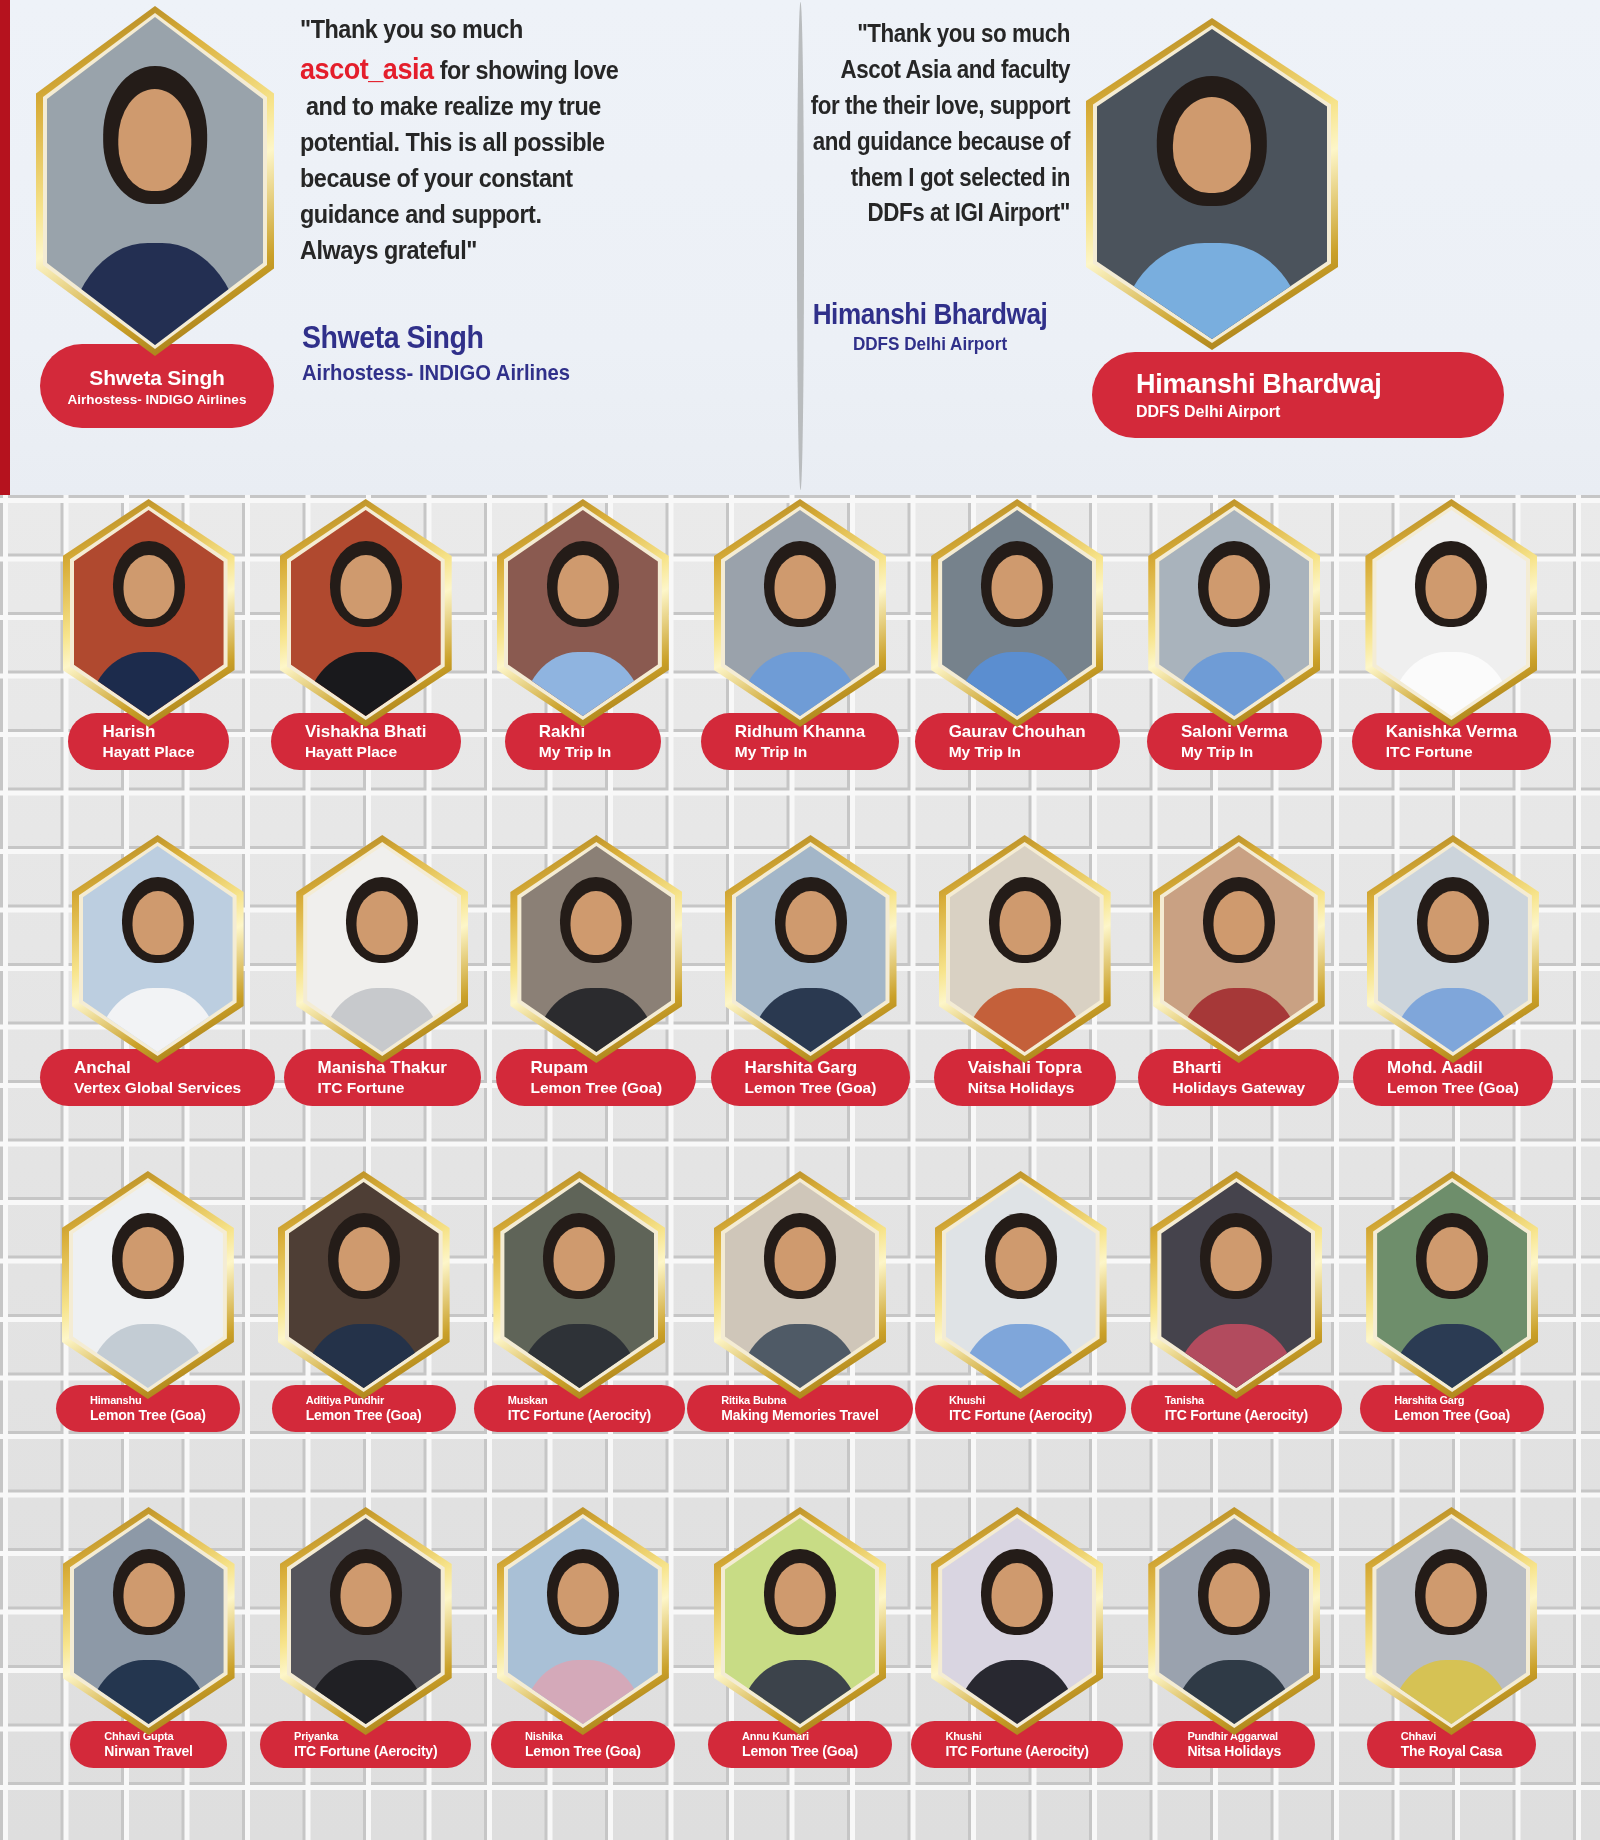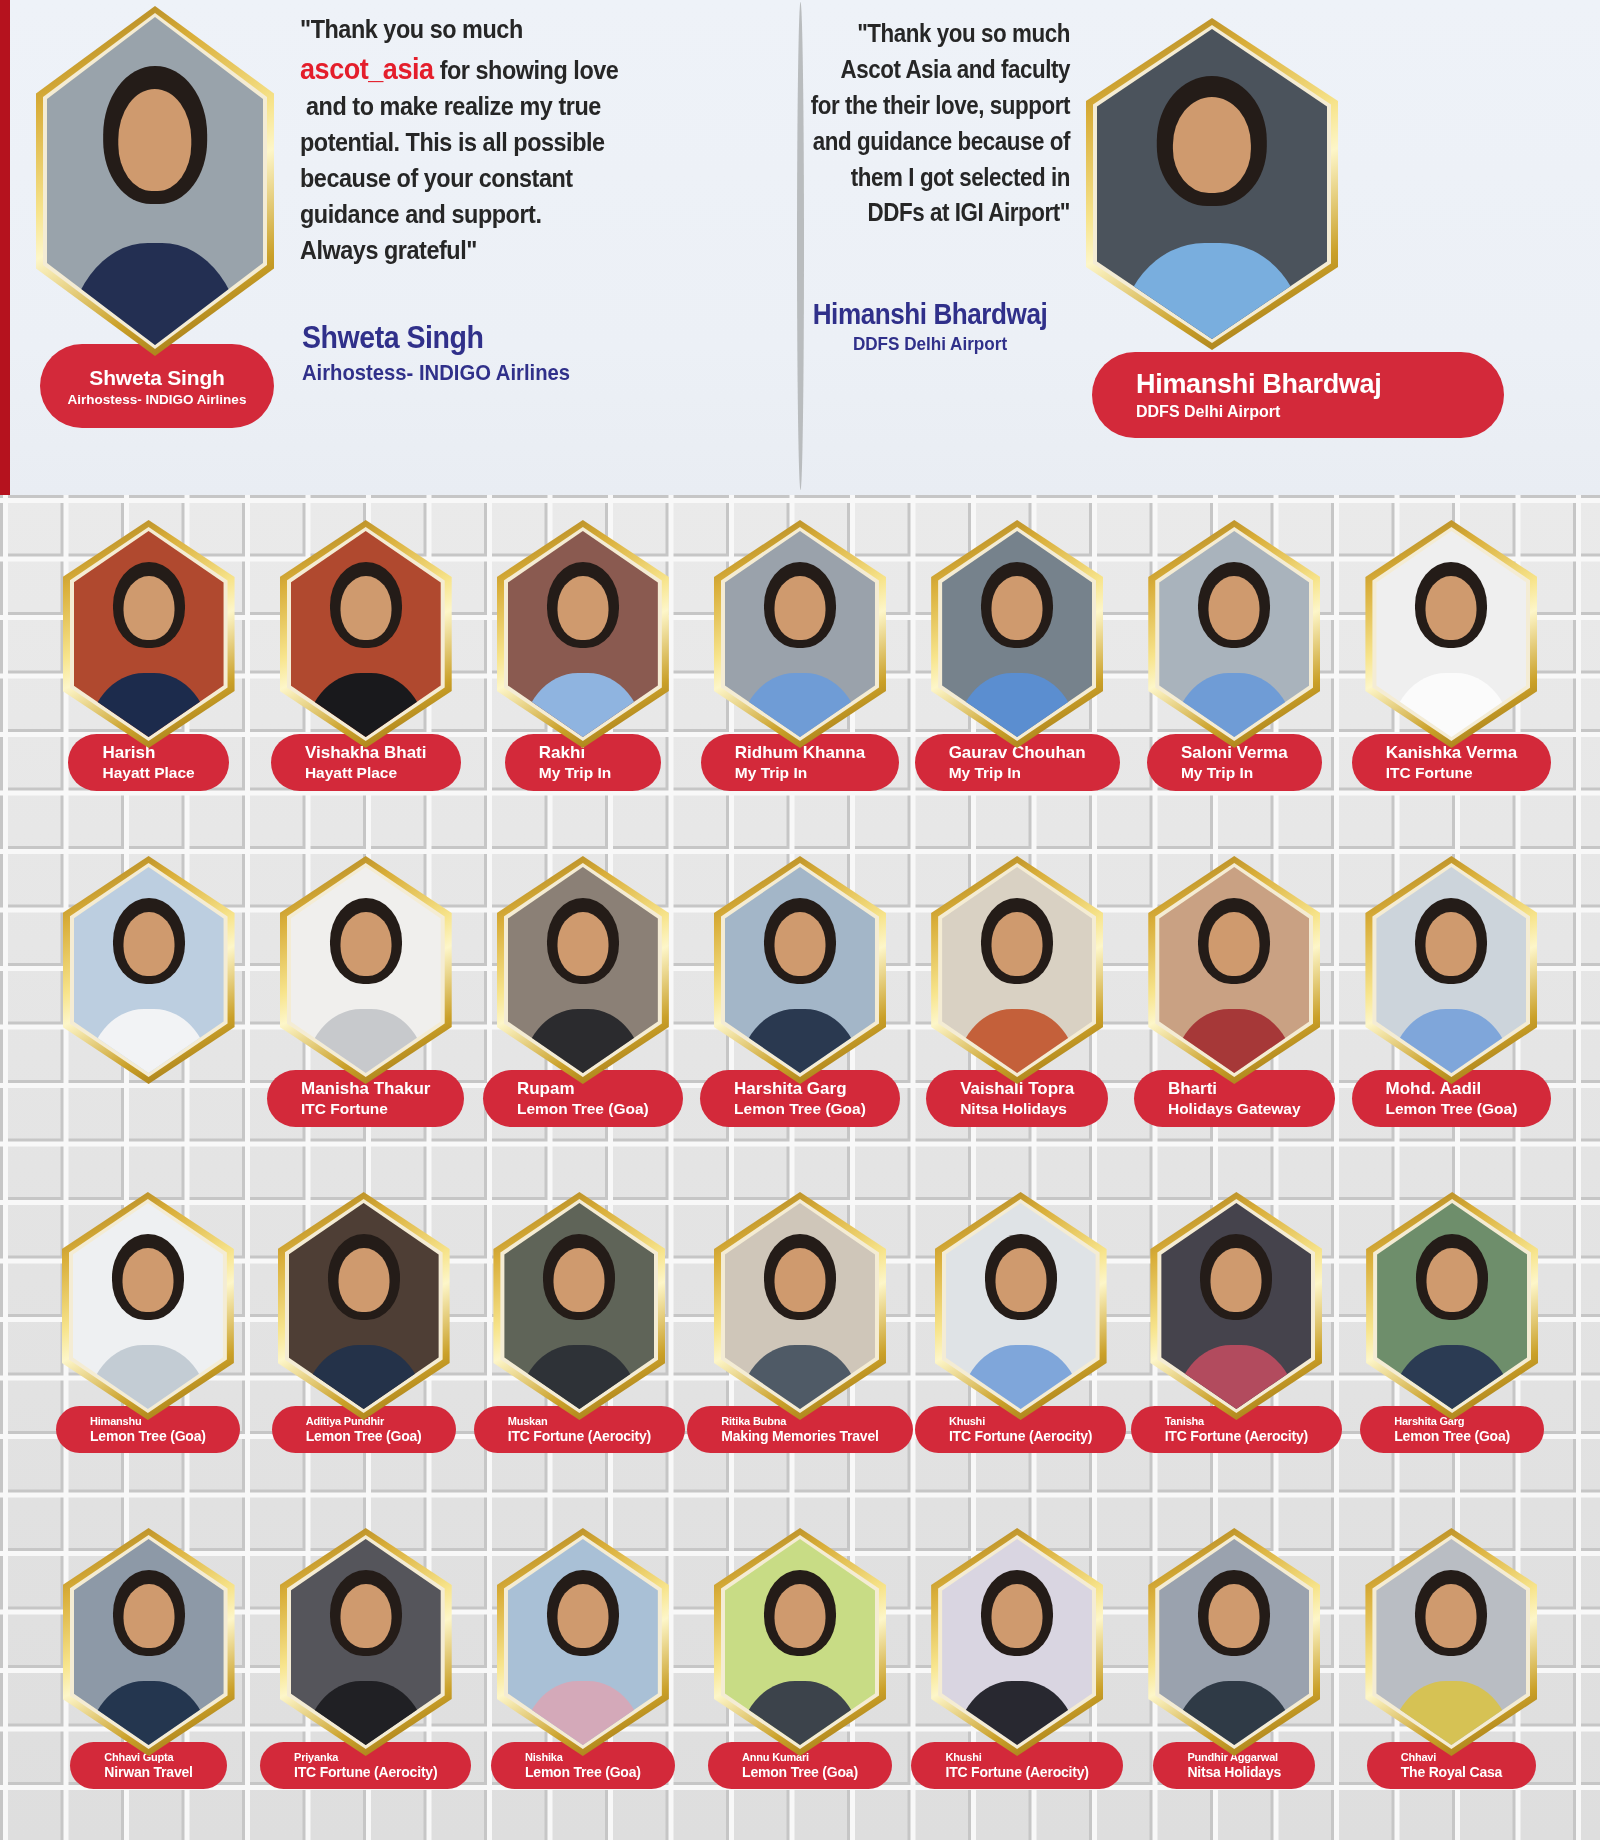--- a/index.html
+++ b/index.html
@@ -47,21 +47,21 @@
   .brand{color:#e41e2b;font-size:30px;}
   .sig{position:absolute;color:#30308a;font-weight:bold;}
   .sigL{left:302px;top:320px;transform:scaleX(.92);transform-origin:left top;}
   .sigL .sn{font-size:31px;letter-spacing:-.5px;}
   .sigL .sr{font-size:22px;margin-top:4px;}
   .sigR{left:790px;top:298px;width:280px;text-align:center;transform:scaleX(.9);transform-origin:center top;}
   .sigR .sn{font-size:29px;letter-spacing:-.5px;}
   .sigR .sr{font-size:19px;margin-top:2px;}
 
   
-  .wall{position:absolute;left:0;top:495px;width:1600px;height:1345px;padding-top:25px;box-sizing:border-box;
+  .wall{position:absolute;left:0;top:495px;width:1600px;height:1345px;padding-top:4px;box-sizing:border-box;
     background:
       conic-gradient(from 90deg at 5px 5px,#0000 25%,#f8f8f8 0) 3px 3px/121px 117px,
       conic-gradient(from 90deg at 5px 5px,#0000 25%,#f8f8f8 0) 63.5px 61.5px/121px 117px,
       conic-gradient(from 90deg at 5px 5px,#0000 25%,#c6c6c6 0) 0 0/121px 117px,
       conic-gradient(from 90deg at 5px 5px,#0000 25%,#c6c6c6 0) 60.5px 58.5px/121px 117px,
       linear-gradient(180deg,#eaeaea,#dedede);}
   .grow{display:grid;grid-template-columns:repeat(7,1fr);padding:0 40px;height:336px;}
   .cell{display:flex;flex-direction:column;align-items:center;}
   .cell .hex{width:172px;height:228px;z-index:2;}
   .rb{margin-top:-14px;z-index:1;background:#d3293a;color:#fff;border-radius:30px;
@@ -226,20 +226,24 @@
 
     <div class="grow">
       <div class="cell">
           <div class="hex" style="--bg: #bccee0; --shirt: #f2f3f5;">
             <div class="pho">
               <i class="hair"></i>
               <i class="head"></i>
               <i class="torso"></i>
             </div>
           </div>
+          <div class="rb">
+            <b>Anchal</b>
+            <span>Vertex Global Services</span>
+          </div>
         </div>
       <div class="cell">
           <div class="hex" style="--bg: #f0efed; --shirt: #c7c9cc;">
             <div class="pho">
               <i class="hair"></i>
               <i class="head"></i>
               <i class="torso"></i>
             </div>
           </div>
           <div class="rb">

